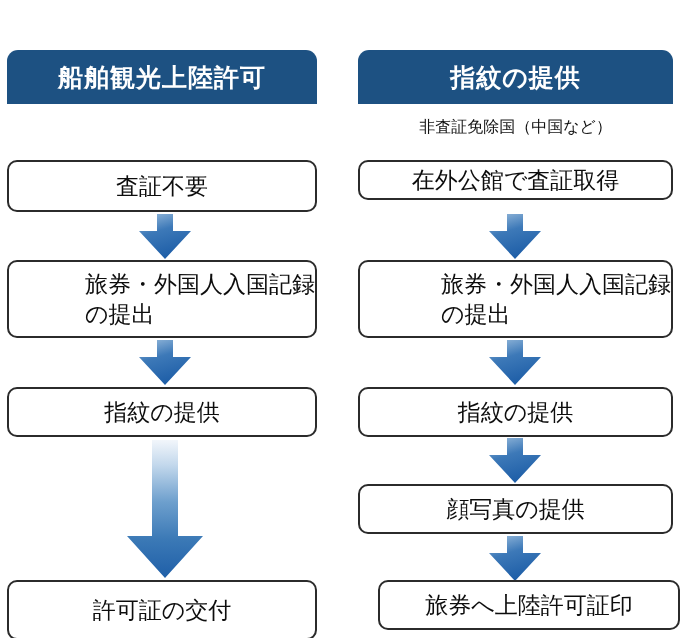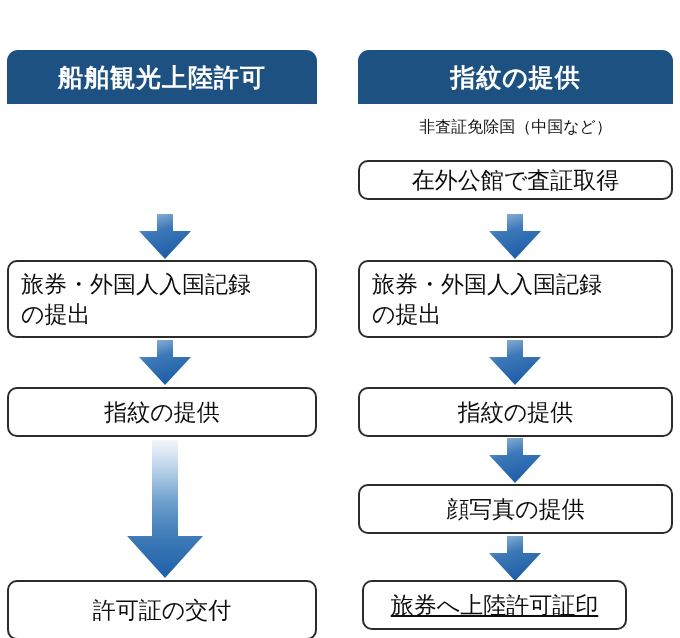--- a/index.html
+++ b/index.html
@@ -79,40 +79,43 @@
     border: 2px solid #2b2b2b;
     border-radius: 10px;
     display: flex;
     align-items: center;
     font-size: 23px;
     line-height: 30px;
     color: #0d0d0d;
   }
   .step-box.center { justify-content: center; text-align: center; }
   .step-box.left-align {
-    justify-content: flex-start;
+    justify-content: flex-end;
     text-align: left;
     padding-left: 12px;
   }
   .step-box .box-text { display: block; white-space: pre-line; }
 
   
   .arrow {
     position: absolute;
   }
   .arrow svg { display: block; }
 </style>
 </head>
 <body>
 
 <div id="chart">
 
 
   <div class="col-header left">船舶観光上陸許可</div>
 
+  <div class="step-box center" style="left:7px; top:160px; width:310px; height:52px;">
+    <span class="box-text">査証不要</span>
+  </div>
 
   <div class="arrow" style="left:137px; top:214px;">
     <svg width="56" height="46" viewBox="0 0 56 46">
       <defs>
         <linearGradient id="ag1" x1="0" y1="0" x2="0.35" y2="1">
           <stop offset="0%" stop-color="#9bbddd"></stop>
           <stop offset="45%" stop-color="#3d79b8"></stop>
           <stop offset="100%" stop-color="#1f5fa8"></stop>
         </linearGradient>
       </defs>
@@ -227,17 +230,17 @@
         <linearGradient id="ag6" x1="0" y1="0" x2="0.35" y2="1">
           <stop offset="0%" stop-color="#9bbddd"></stop>
           <stop offset="45%" stop-color="#3d79b8"></stop>
           <stop offset="100%" stop-color="#1f5fa8"></stop>
         </linearGradient>
       </defs>
       <path d="M20 0 H36 V17 H54 L28 45 L2 17 H20 Z" fill="url(#ag6)"></path>
     </svg>
   </div>
 
-  <div class="step-box center" style="left:362px; top:580px; width:265px; height:50px;text-decoration:underline;">
+  <div class="step-box center" style="left:378px; top:580px; width:302px; height:50px;">
     <span class="box-text">旅券へ上陸許可証印</span>
   </div>
 
 </div>
 
 </body></html>

